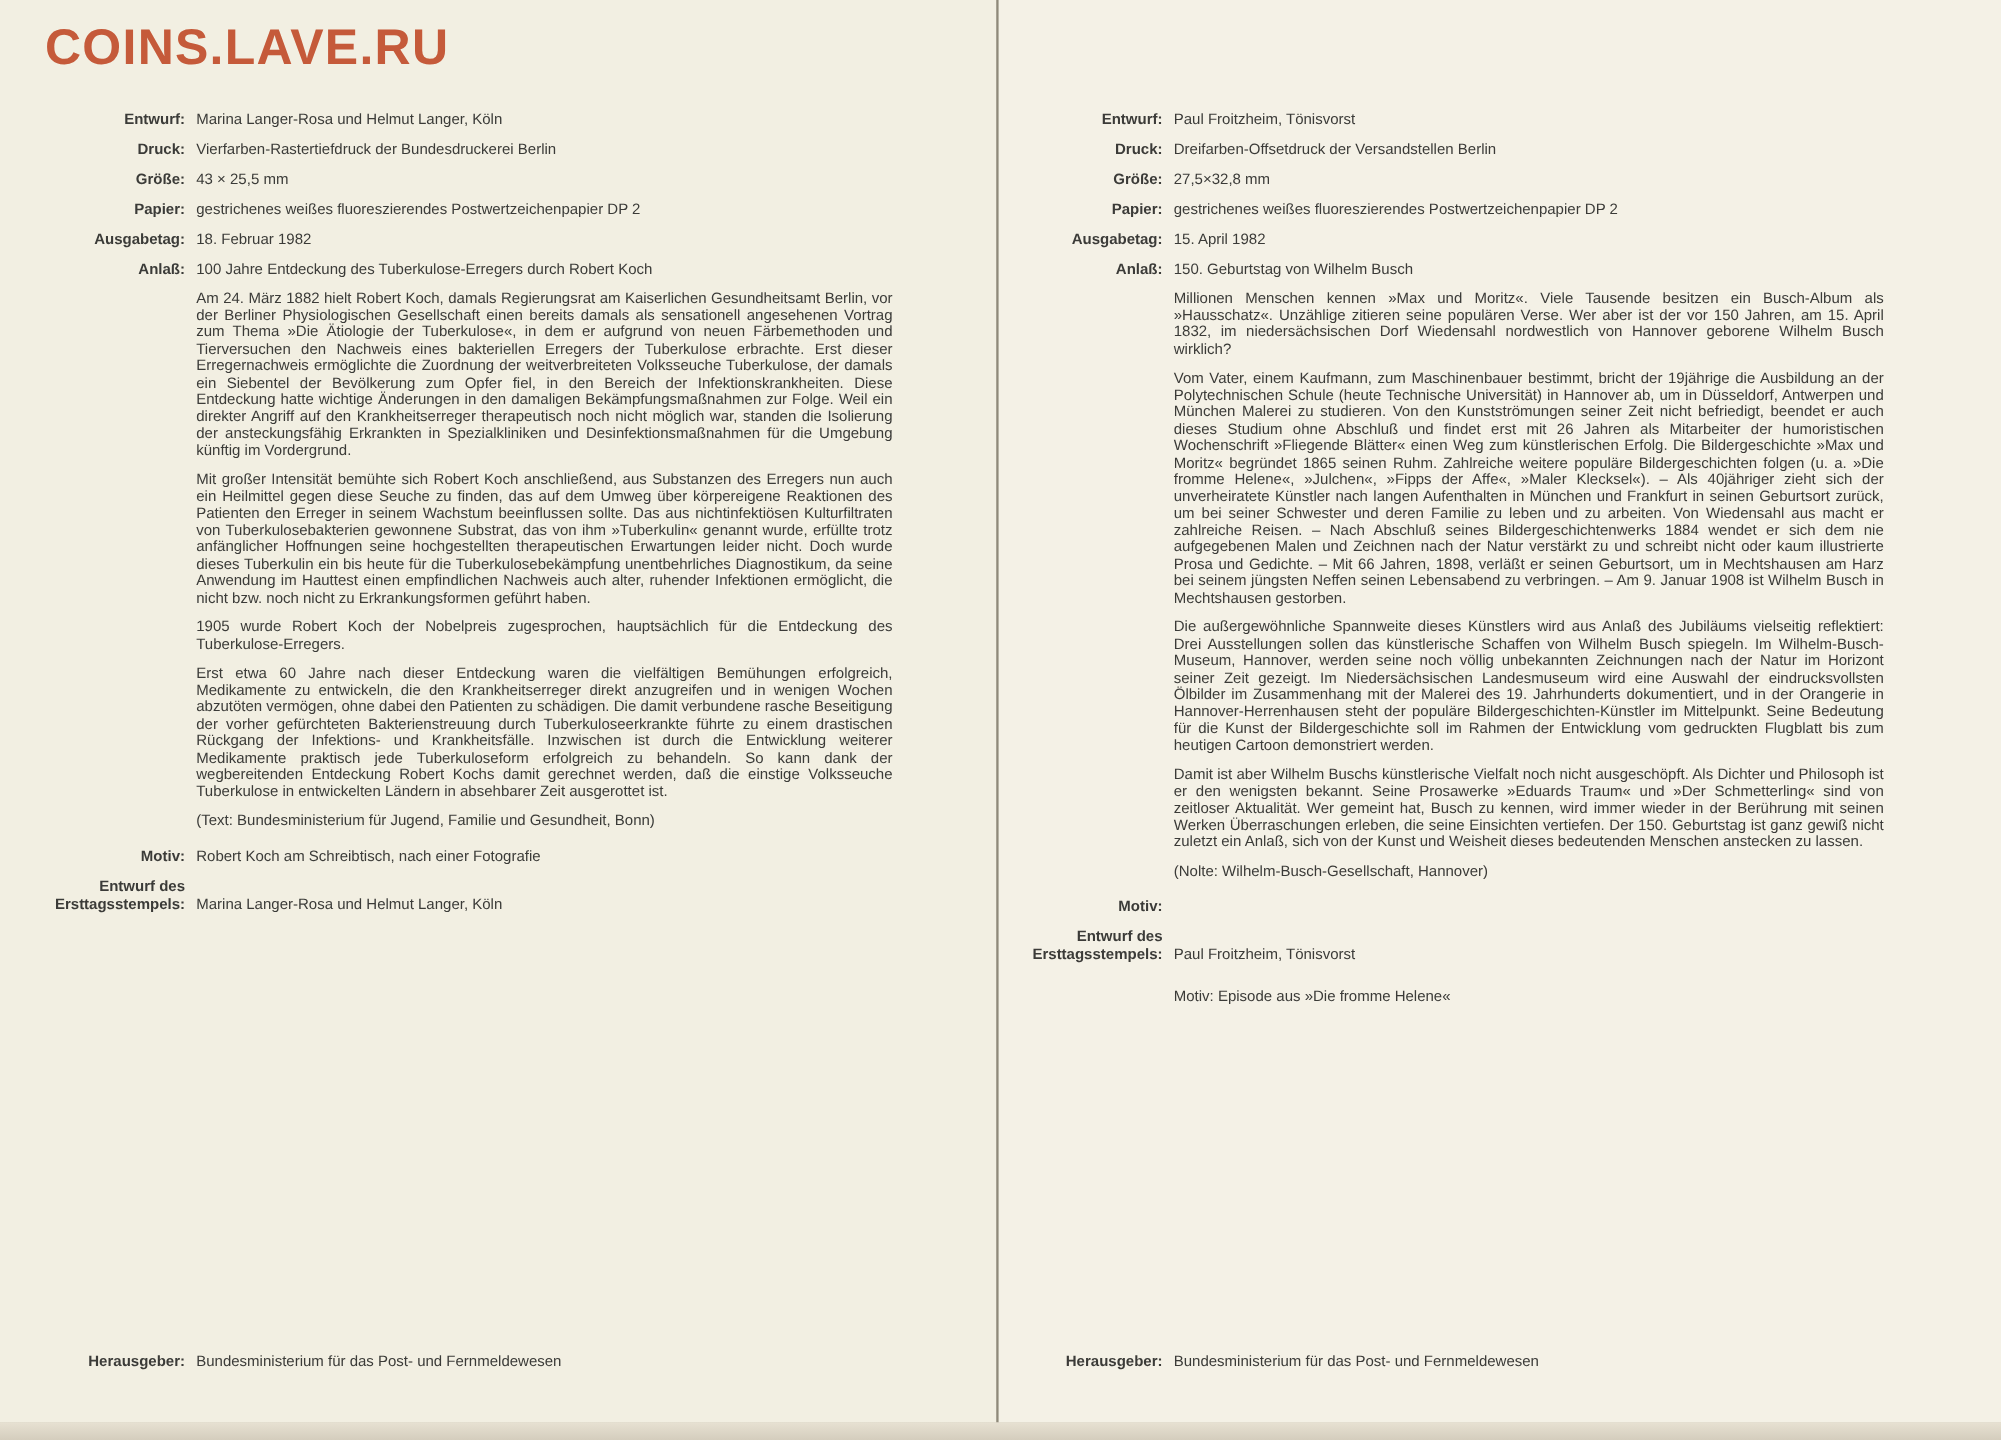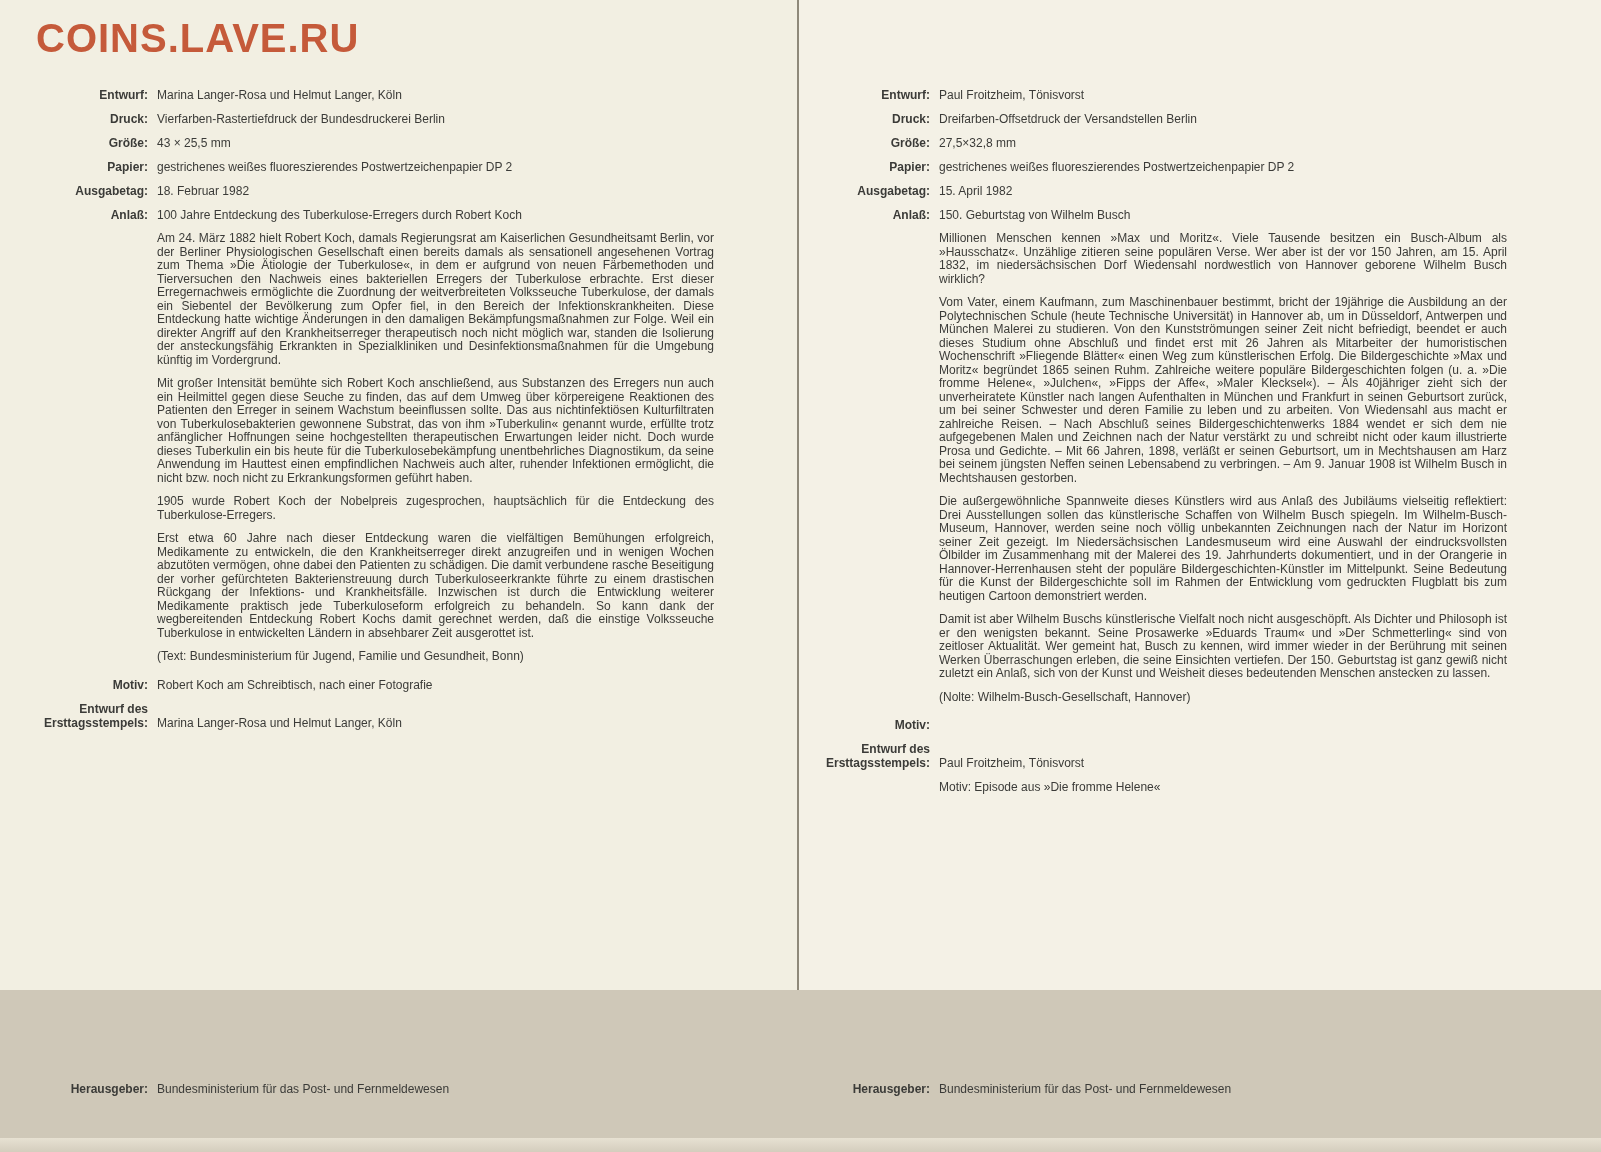--- a/index.html
+++ b/index.html
@@ -2,21 +2,21 @@
 <html><head>
 <meta charset="utf-8">
 <style>
   html,body{margin:0;padding:0;}
   body{
     width:1601px;height:1152px;position:relative;overflow:hidden;
     background:#cfc8b8;
     font-family:"Liberation Sans","DejaVu Sans",sans-serif;
     color:#3b3b38;
   }
-  .page{position:absolute;top:0;height:990px;text-decoration:underline;}
+  .page{position:absolute;top:0;height:1138px;text-decoration:underline;}
   .page-left{left:0;width:797px;background:#f2efe2;border-right:2px solid #8f897a;}
   .page-right{left:799px;width:802px;background:#f4f1e6;}
   .bottom-strip{
     position:absolute;left:0;top:1138px;width:1601px;height:14px;
     background:linear-gradient(to bottom,#e7e1d2,#d4cdbd);
   }
   .logo{
     position:absolute;left:36px;top:16px;
     font-size:40px;font-weight:bold;color:#c55a3a;letter-spacing:1px;
   }
@@ -26,21 +26,21 @@
   .frow{display:flex;margin-bottom:10px;}
   .lbl{font-weight:bold;text-align:right;flex-shrink:0;}
   .page-left .lbl{width:118px;}
   .page-right .lbl{width:105px;}
   .val{margin-left:9px;flex:1;}
   .val p{margin:0 0 10px 0;text-align:justify;line-height:13.5px;}
   .anlass-title{margin-bottom:10px;}
   .credit{margin-bottom:4px !important;text-align:left !important;}
   .motiv-row{margin-top:6px;}
   .stempel-row{margin-top:8px;align-items:flex-end;}
-  .stempel-motiv{}
+  .stempel-motiv{margin-top:10px;}
   .footer{position:absolute;font-size:12px;line-height:15px;}
   .page-left .footer{left:30px;top:1038px;width:684px;}
   .page-right .footer{left:26px;top:1038px;width:682px;}
   .footer .frow{margin-bottom:0;margin-top:44px;}
   .footer .lbl{font-weight:bold;}
 </style>
 </head>
 <body>
 
 <div class="page page-left">

